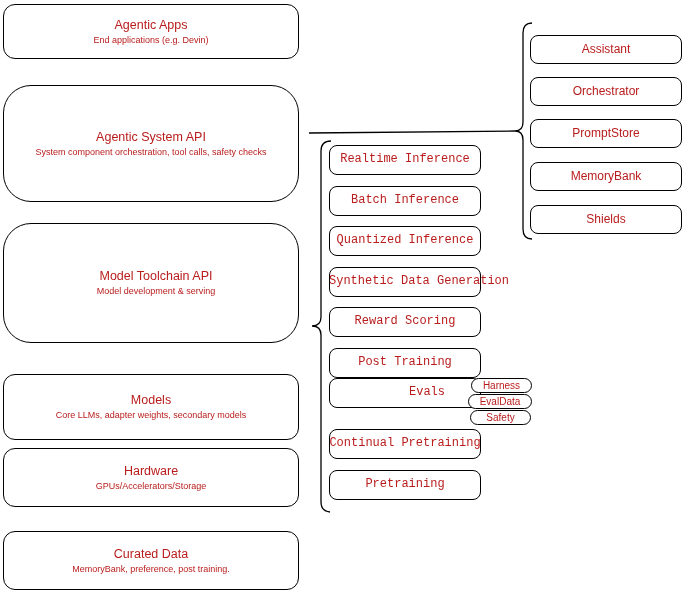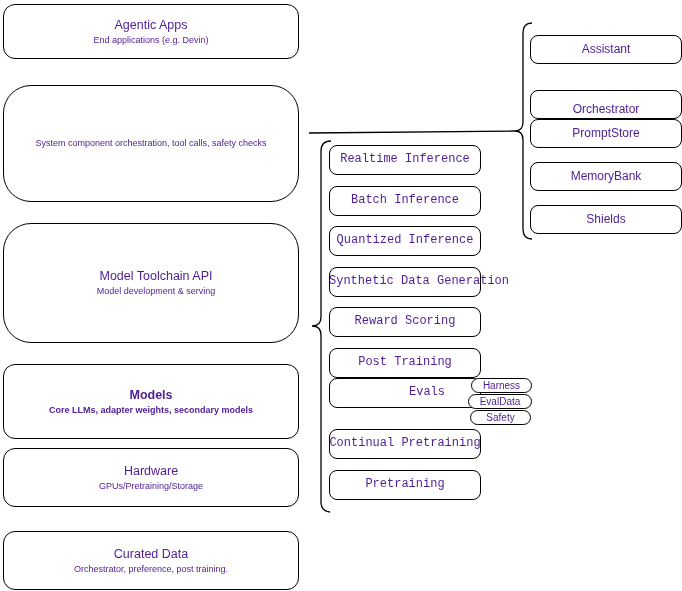--- a/index.html
+++ b/index.html
@@ -1,18 +1,18 @@
 <!DOCTYPE html>
 <html><head>
 <meta charset="utf-8">
 <style>
   html,body{margin:0;padding:0;background:#ffffff;}
   #canvas{
     position:relative;width:682px;height:591px;background:#ffffff;
-    font-family:"Liberation Sans", sans-serif;color:#4c1d95;overflow:hidden;
+    font-family:"Liberation Sans", sans-serif;color:#b91c1c;overflow:hidden;
   }
   .node{
     position:absolute;box-sizing:border-box;background:#ffffff;
     border:1.3px solid #000000;
     display:flex;flex-direction:column;align-items:center;justify-content:center;
     text-align:center;
   }
   .node .t{font-size:12.5px;line-height:1.45;white-space:nowrap;}
   .node .s{font-size:9px;line-height:1.5;white-space:nowrap;}
   .stack{left:3px;width:296px;}
@@ -43,41 +43,42 @@
 
     <path d="M331,141 Q321,141 321,151 L321,317 Q321,326 312,326 Q321,326 321,335 L321,502 Q321,511 330,512" fill="none" stroke="#000000" stroke-width="1.3"></path>
   </svg>
 
   <div class="node stack r12" style="top:4px;height:55px;">
     <div class="t">Agentic Apps</div>
     <div class="s">End applications (e.g. Devin)</div>
   </div>
 
   <div class="node stack r28" style="top:85px;height:117px;">
+    <div class="t">Agentic System API</div>
     <div class="s">System component orchestration, tool calls, safety checks</div>
   </div>
 
   <div class="node stack r28" style="top:223px;height:120px;padding-left:10px;">
     <div class="t">Model Toolchain API</div>
     <div class="s">Model development &amp; serving</div>
   </div>
 
-  <div class="node stack r12" style="top:364px;height:75px;font-weight:bold;">
+  <div class="node stack r12" style="top:374px;height:66px;">
     <div class="t">Models</div>
     <div class="s">Core LLMs, adapter weights, secondary models</div>
   </div>
 
   <div class="node stack r12" style="top:448px;height:59px;">
     <div class="t">Hardware</div>
-    <div class="s">GPUs/Pretraining/Storage</div>
+    <div class="s">GPUs/Accelerators/Storage</div>
   </div>
 
   <div class="node stack r12" style="top:531px;height:59px;">
     <div class="t">Curated Data</div>
-    <div class="s">Orchestrator, preference, post training.</div>
+    <div class="s">MemoryBank, preference, post training.</div>
   </div>
 
   <div class="node mid" style="top:145px;">
     <div class="t">Realtime Inference</div>
   </div>
   <div class="node mid" style="top:186px;">
     <div class="t">Batch Inference</div>
   </div>
   <div class="node mid" style="top:226px;">
     <div class="t">Quantized Inference</div>
@@ -107,21 +108,21 @@
   <div class="pill" style="left:468px;top:394px;width:64px;">
     <span>EvalData</span>
   </div>
   <div class="pill" style="left:470px;top:410px;width:61px;text-align:right;">
     <span>Safety</span>
   </div>
 
   <div class="node right" style="top:35px;">
     <div class="t">Assistant</div>
   </div>
-  <div class="node right" style="top:90px;justify-content:flex-end;">
+  <div class="node right" style="top:77px;">
     <div class="t">Orchestrator</div>
   </div>
   <div class="node right" style="top:119px;">
     <div class="t">PromptStore</div>
   </div>
   <div class="node right" style="top:162px;">
     <div class="t">MemoryBank</div>
   </div>
   <div class="node right" style="top:205px;">
     <div class="t">Shields</div>

